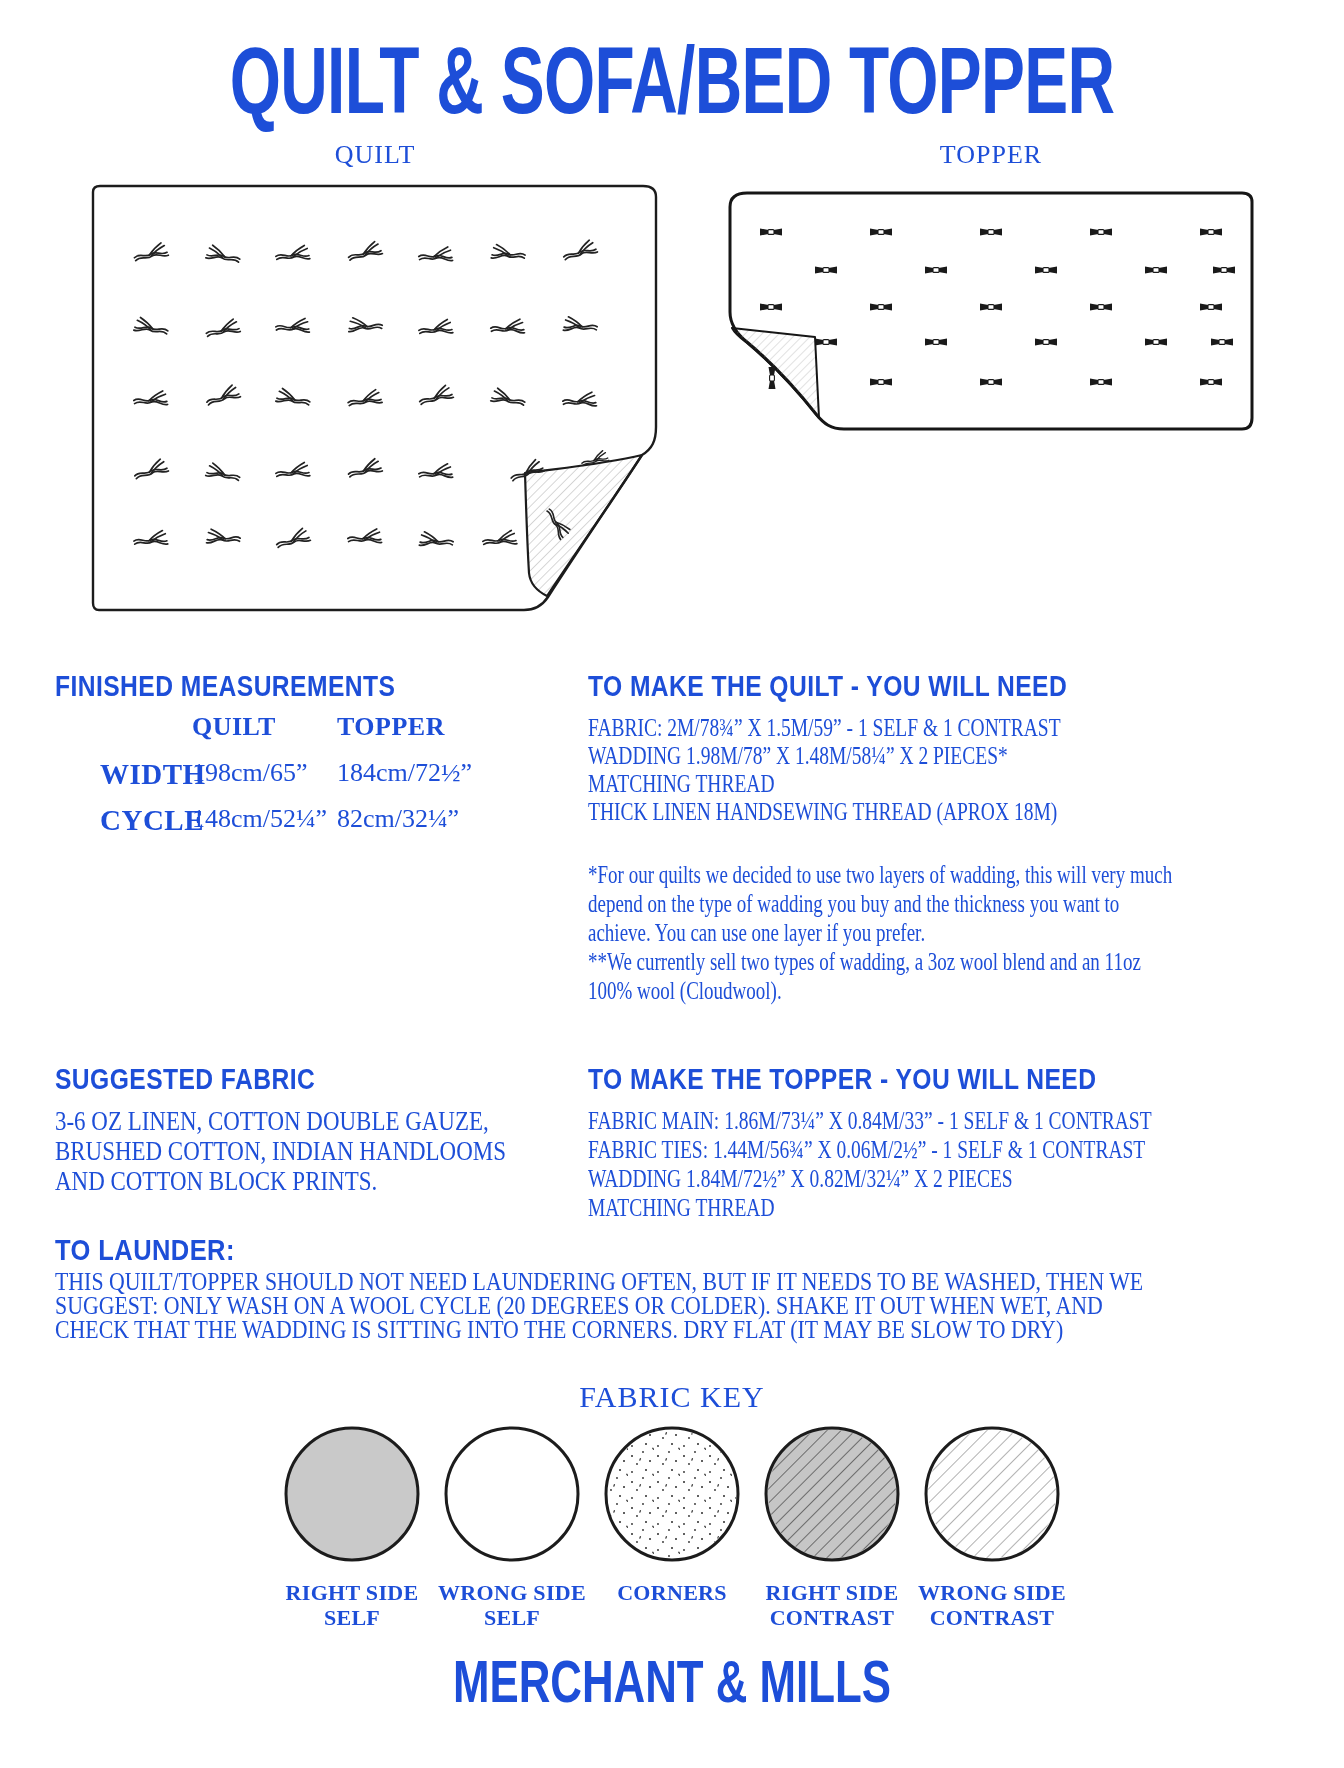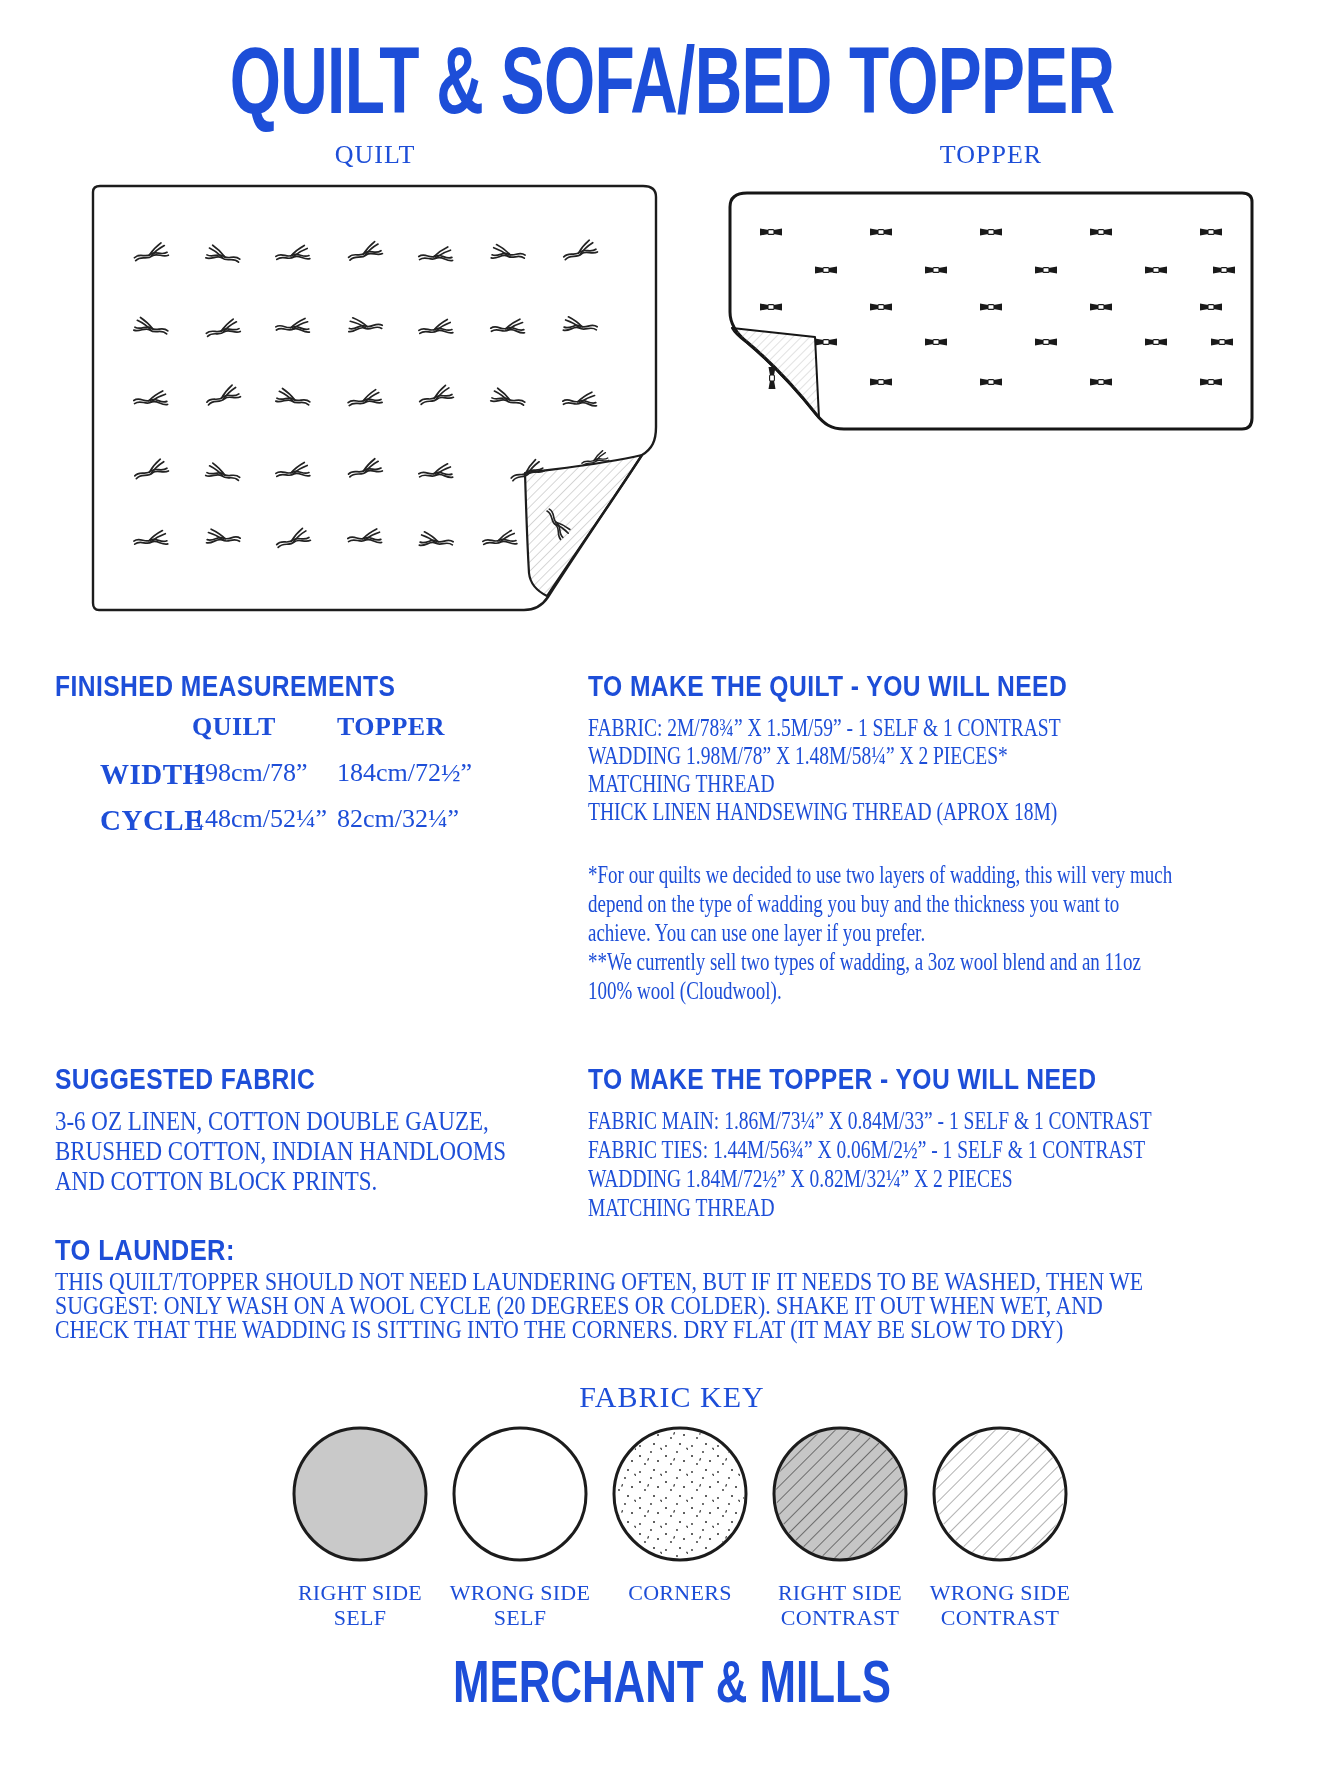--- a/index.html
+++ b/index.html
@@ -25,21 +25,21 @@
   .note-text { font-size:25px; line-height:29px; transform:scaleX(0.76); transform-origin:0 0; white-space:pre-line; width:980px; }
   .suggested-text { font-size:27px; line-height:30px; transform:scaleX(0.85); transform-origin:0 0; white-space:pre-line; width:620px; }
   .launder-text { font-size:26px; line-height:24px; transform:scaleX(0.84); transform-origin:0 0; white-space:pre-line; width:1520px; }
   .meas-grid {
     display:grid; grid-template-columns:137px 145px 170px; grid-auto-rows:46px;
     font-size:26px; align-items:start;
   }
   .meas-head { font-weight:700; font-size:26px; letter-spacing:0.5px; }
   .meas-label { font-weight:700; font-size:29px; letter-spacing:0.5px;margin-left:45px; }
   .key-heading { left:0; top:1380px; width:1344px; text-align:center; font-size:30px; letter-spacing:1px; }
-  .key-row { left:280px; top:1424px; display:flex; }
+  .key-row { left:272px; top:1424px; display:flex;font-weight:bold; }
   .key-item { width:160px; display:flex; flex-direction:column; align-items:center; }
   .key-label { margin-top:16px; text-align:center; font-size:22px; line-height:25px; letter-spacing:0.3px; }
   .brand {
     left:0; top:1652px; width:1344px; text-align:center;
     font-family:"Liberation Sans", sans-serif; font-weight:700; font-size:60px;
     line-height:1; white-space:nowrap; transform:scaleX(0.73); transform-origin:50% 0;
   }
   .copyright { left:0; top:1724px; width:1344px; text-align:center; font-size:20px; }
   svg { display:block; }
 </style>
@@ -298,21 +298,21 @@
   </div>
 
   <div class="abs heading" style="left:55px; top:670px;">FINISHED MEASUREMENTS</div>
 
   <div class="abs meas-grid serif" style="left:55px; top:712px;">
     <div></div>
     <div class="meas-head">QUILT</div>
     <div class="meas-head">TOPPER</div>
 
     <div class="meas-label">WIDTH</div>
-    <div>198cm/78”</div>
+    <div>198cm/65”</div>
     <div>184cm/72½”</div>
 
     <div class="meas-label">CYCLE</div>
     <div>148cm/52¼”</div>
     <div>82cm/32¼”</div>
   </div>
 
   <div class="abs heading" style="left:588px; top:670px;">TO MAKE THE QUILT - YOU WILL NEED</div>
   <div class="abs serif needs-list" style="left:588px; top:714px;">
     <div>FABRIC: 2M/78¾” X 1.5M/59” - 1 SELF &amp; 1 CONTRAST</div>

